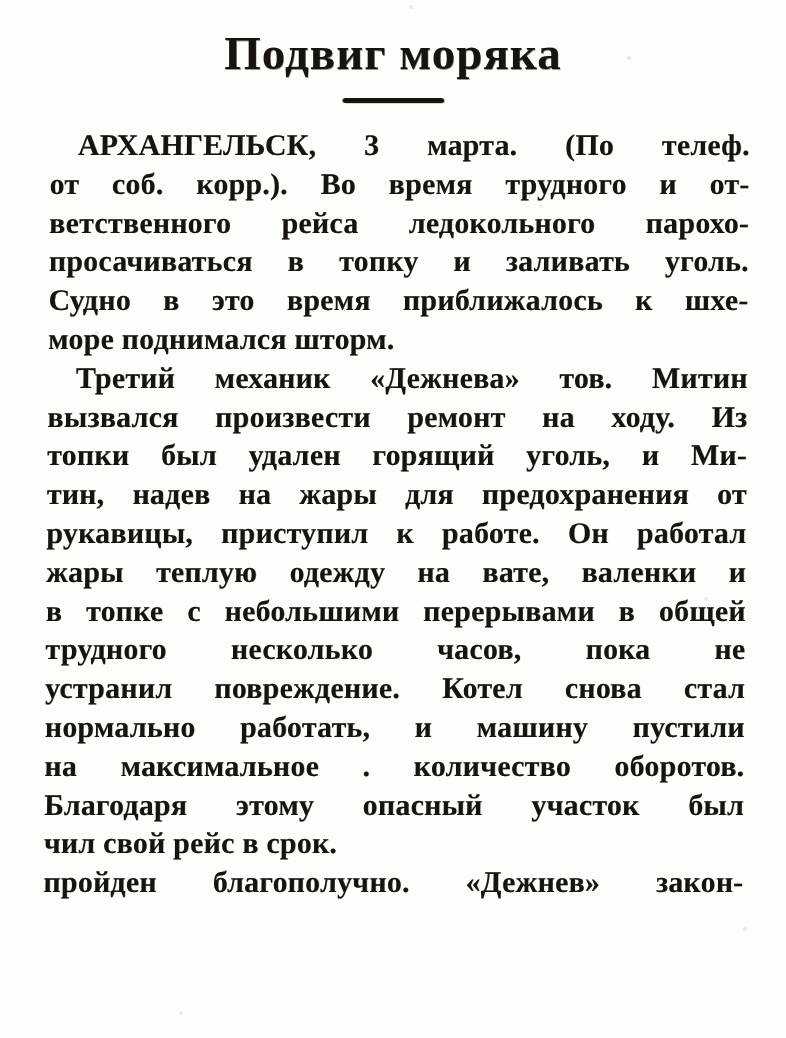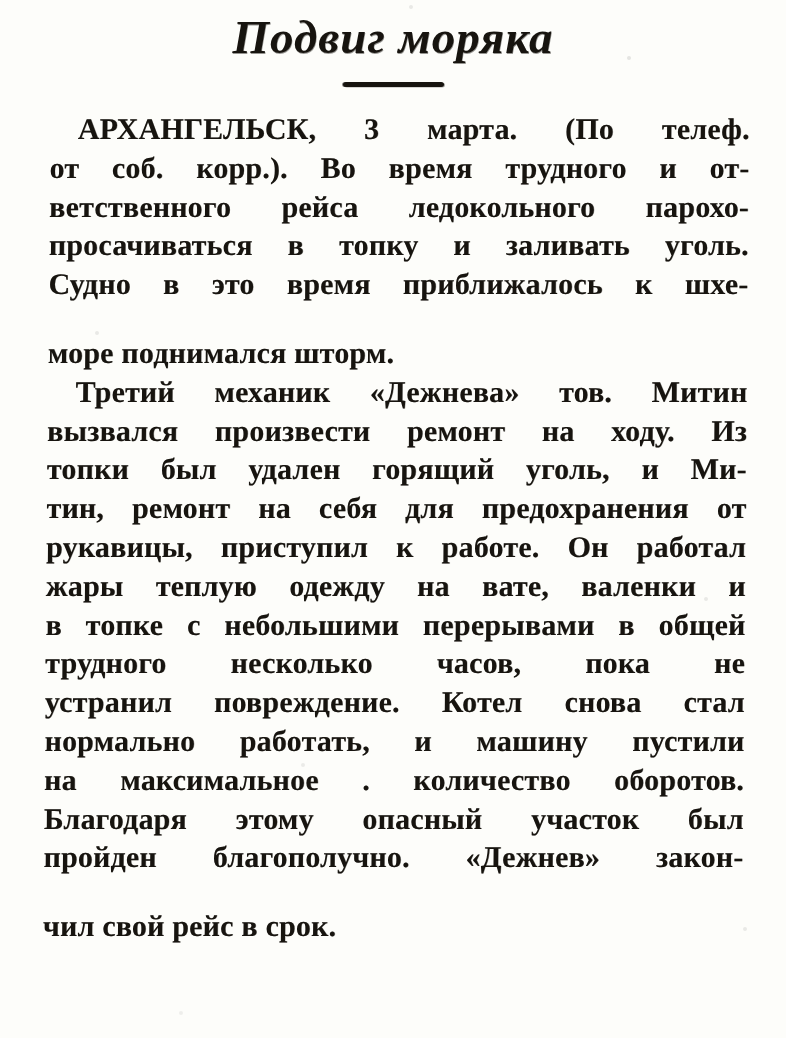--- a/index.html
+++ b/index.html
@@ -27,29 +27,28 @@
       628px 57px 0 1px rgba(60,60,60,.12),
       96px 332px 0 1px rgba(60,60,60,.10),
       540px 205px 0 1px rgba(60,60,60,.08),
       705px 598px 0 1px rgba(60,60,60,.10),
       302px 764px 0 1px rgba(60,60,60,.09),
       744px 928px 0 1px rgba(60,60,60,.10),
       180px 1012px 0 1px rgba(60,60,60,.08);
   }
   header{display:block;}
   .title{
-    margin:0;
+    margin:16px;
     padding-top:13px;
     text-align:center;
     font-size:47px;
     line-height:1.06;
     font-weight:bold;
     letter-spacing:1px;
     text-shadow:0.5px 0.5px 0 rgba(23,20,15,.45);
-    font-style:italic;
   }
   .divider{
     width:101px;height:5px;
     background:var(--ink);
     margin:19px auto 0 auto;
     border-radius:3px/2.5px;
     box-shadow:-1px 0 0 rgba(23,20,15,.5), 1px 0.5px 0 rgba(23,20,15,.35);
   }
   .body{
     margin-top:23px;
@@ -63,21 +62,21 @@
     transform:skewX(-0.5deg);
     transform-origin:top left;
   }
   .para{margin:0;}
   .line{
     text-align:justify;
     text-align-last:justify;
     white-space:normal;
   }
   .line.first{text-indent:28px;}
-  .line.last{text-align-last:left;margin-top:30px;}
+  .line.last{text-align-last:left;}
 </style>
 </head>
 <body>
 
 <div class="page">
   <div class="scan-noise"></div>
   <header>
     <h1 class="title">Подвиг моряка</h1>
     <div class="divider"></div>
   </header>
@@ -87,26 +86,26 @@
         <div class="line">от соб. корр.). Во время трудного и от-</div>
         <div class="line">ветственного рейса ледокольного парохо-</div>
         <div class="line">просачиваться в топку и заливать уголь.</div>
         <div class="line">Судно в это время приближалось к шхе-</div>
         <div class="line last">море поднимался шторм.</div>
       </div>
       <div class="para">
         <div class="line first">Третий механик «Дежнева» тов. Митин</div>
         <div class="line">вызвался произвести ремонт на ходу. Из</div>
         <div class="line">топки был удален горящий уголь, и Ми-</div>
-        <div class="line">тин, ремонт на себя для предохранения от</div>
+        <div class="line">тин, надев на жары для предохранения от</div>
         <div class="line">рукавицы, приступил к работе. Он работал</div>
         <div class="line">жары теплую одежду на вате, валенки и</div>
         <div class="line">в топке с небольшими перерывами в общей</div>
         <div class="line">трудного несколько часов, пока не</div>
         <div class="line">устранил повреждение. Котел снова стал</div>
         <div class="line">нормально работать, и машину пустили</div>
         <div class="line">на максимальное . количество оборотов.</div>
         <div class="line">Благодаря этому опасный участок был</div>
+        <div class="line last">чил свой рейс в срок.</div>
         <div class="line">пройден благополучно. «Дежнев» закон-</div>
-        <div class="line last">чил свой рейс в срок.</div>
       </div>
     </main>
 </div>
 
 </body></html>

